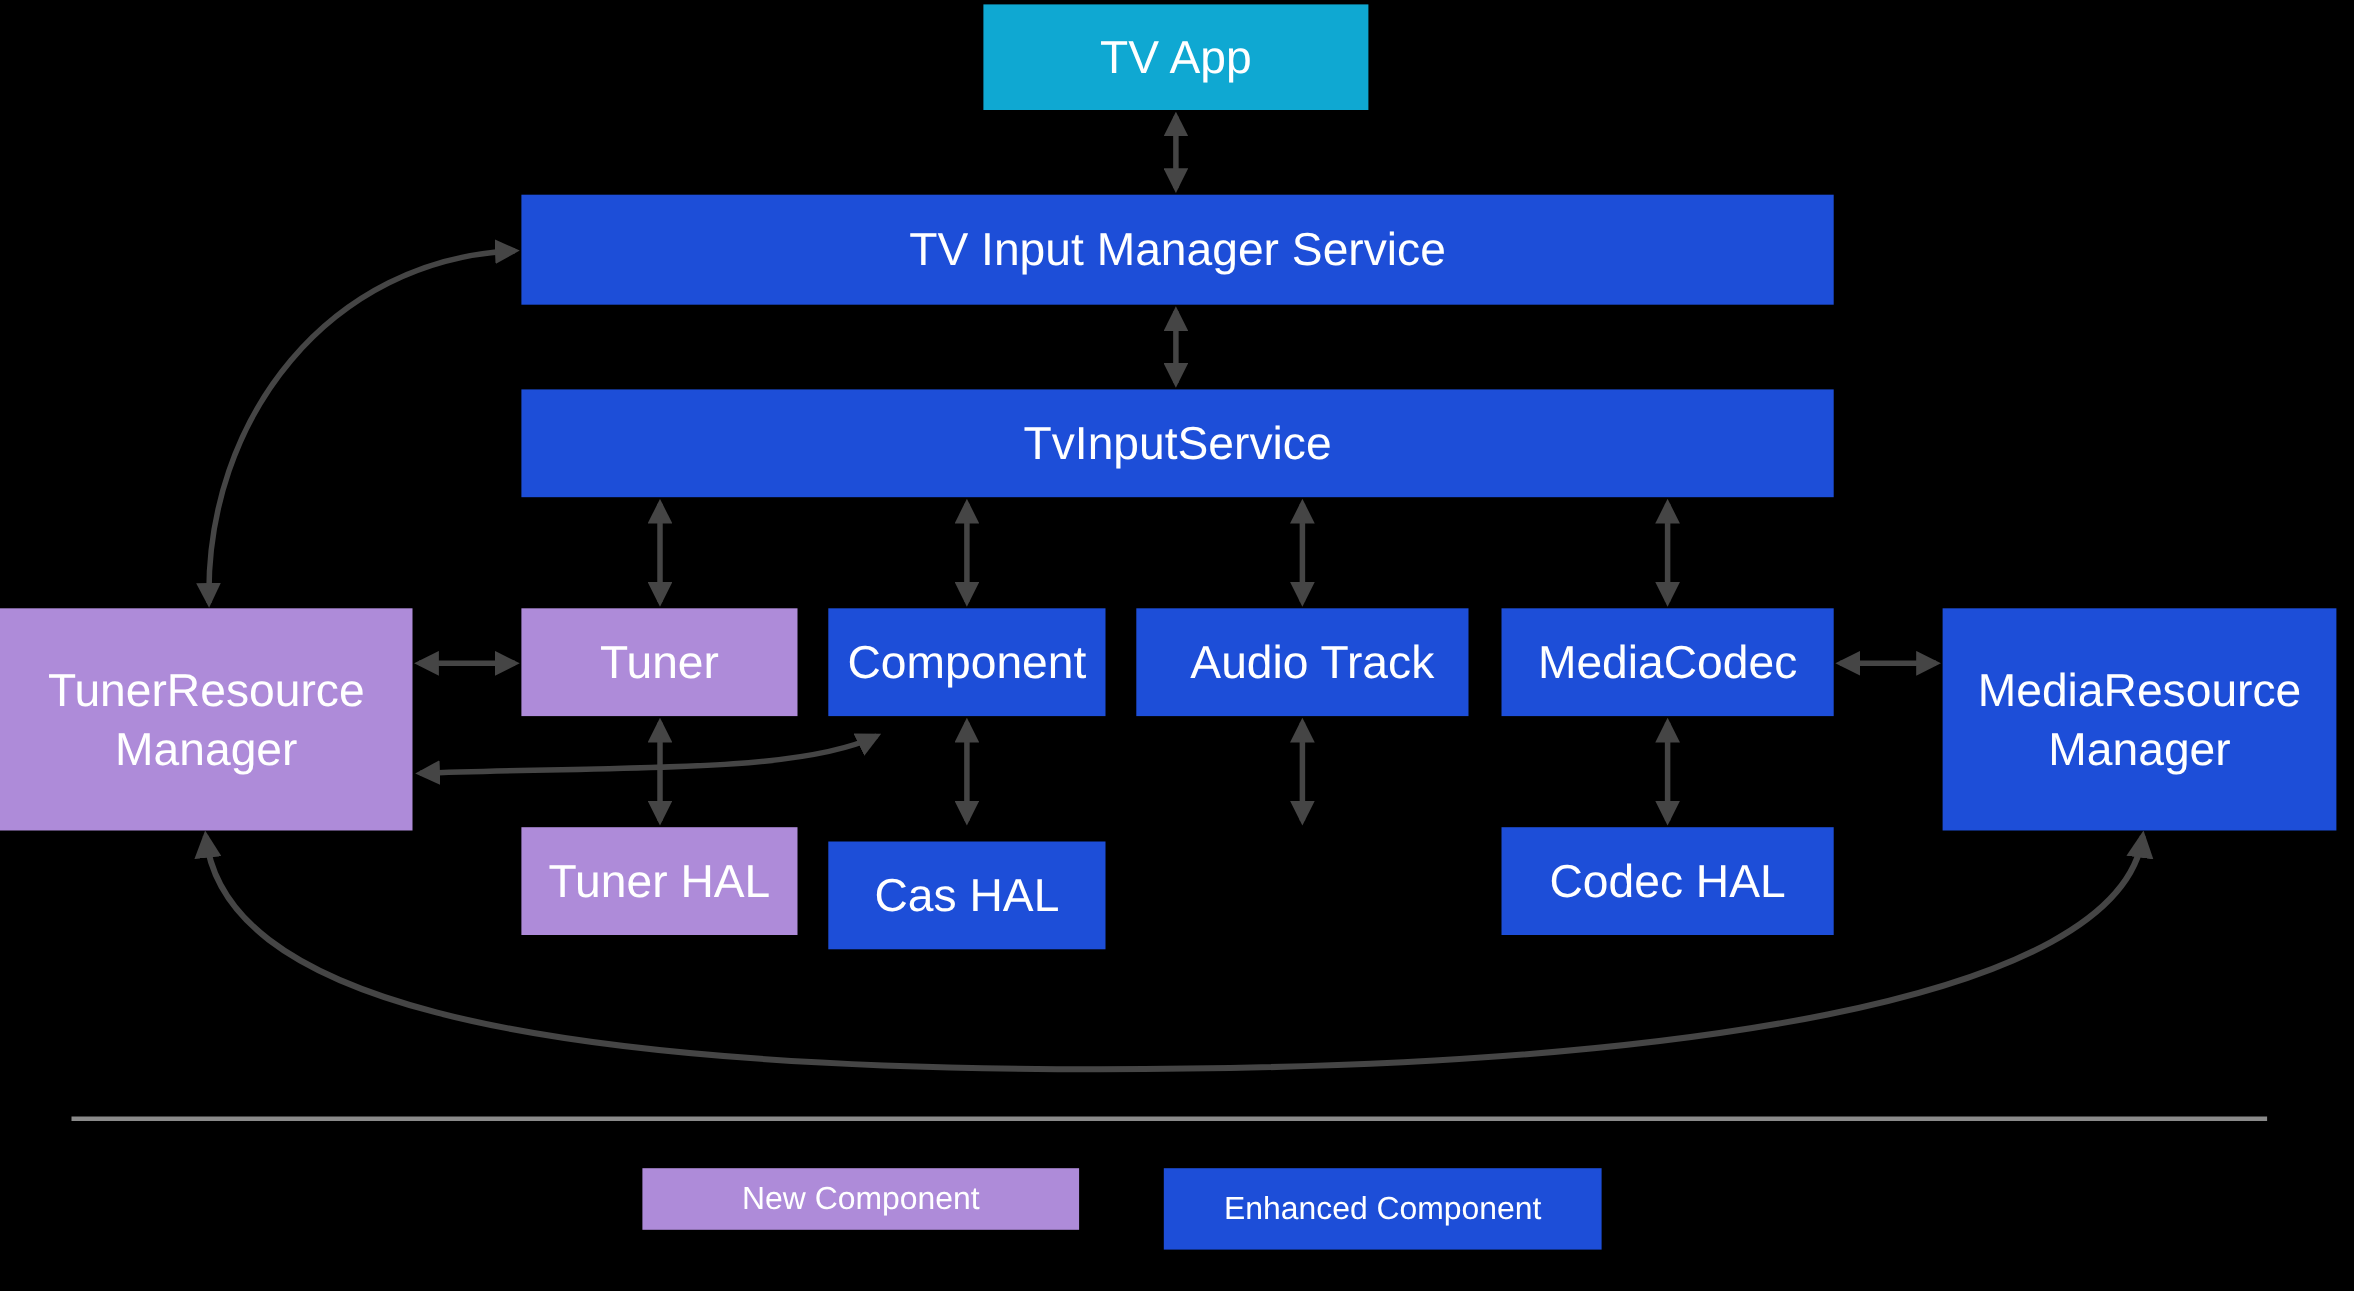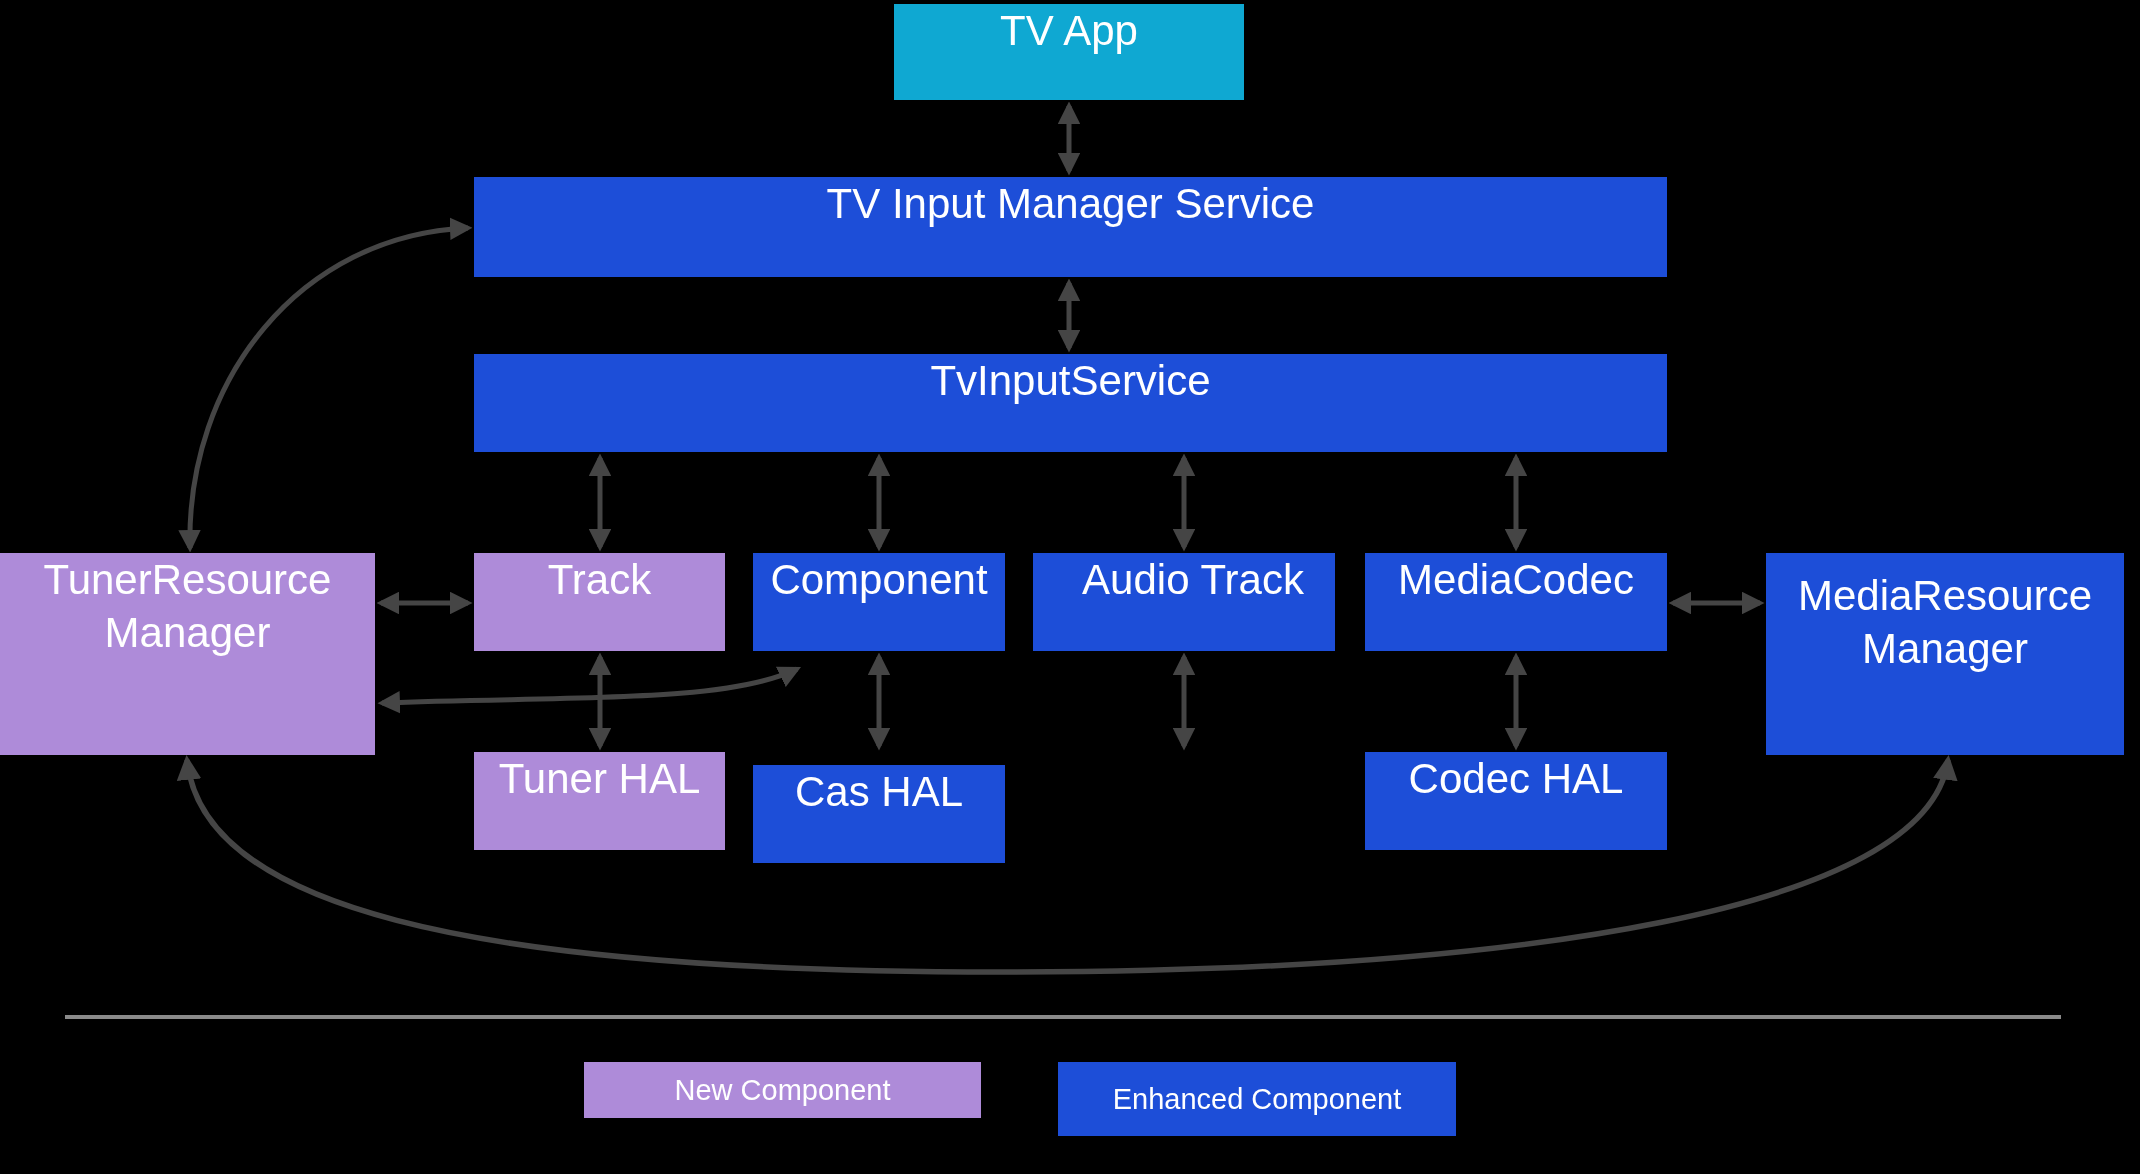--- a/index.html
+++ b/index.html
@@ -18,20 +18,21 @@
   .connector-layer {
     position: absolute;
     left: 0;
     top: 0;
     width: 2140px;
     height: 1174px;
   }
   .node {
     position: absolute;
     display: flex;
+    align-items: center;
     justify-content: center;
     text-align: center;
     color: #FFFFFF;
     font-size: 42px;
     line-height: 1.27;
     box-sizing: border-box;
   }
   .node-label { display: block; width: 100%; }
   .c-app { background: #0FA8D2; }
   .c-new { background: #AE8BD9; }
@@ -93,21 +94,21 @@
 
   <div class="node c-enh" style="left:474px; top:354px; width:1193px; height:98px;">
     <span class="node-label">TvInputService</span>
   </div>
 
   <div class="node c-new" style="left:0px; top:553px; width:375px; height:202px; padding:0 18px;">
     <span class="node-label">TunerResource Manager</span>
   </div>
 
   <div class="node c-new" style="left:474px; top:553px; width:251px; height:98px;">
-    <span class="node-label">Track</span>
+    <span class="node-label">Tuner</span>
   </div>
 
   <div class="node c-enh" style="left:753px; top:553px; width:252px; height:98px;">
     <span class="node-label">Component</span>
   </div>
 
   <div class="node c-enh" style="left:1033px; top:553px; width:302px; height:98px;padding-left:18px;">
     <span class="node-label">Audio Track</span>
   </div>
 

